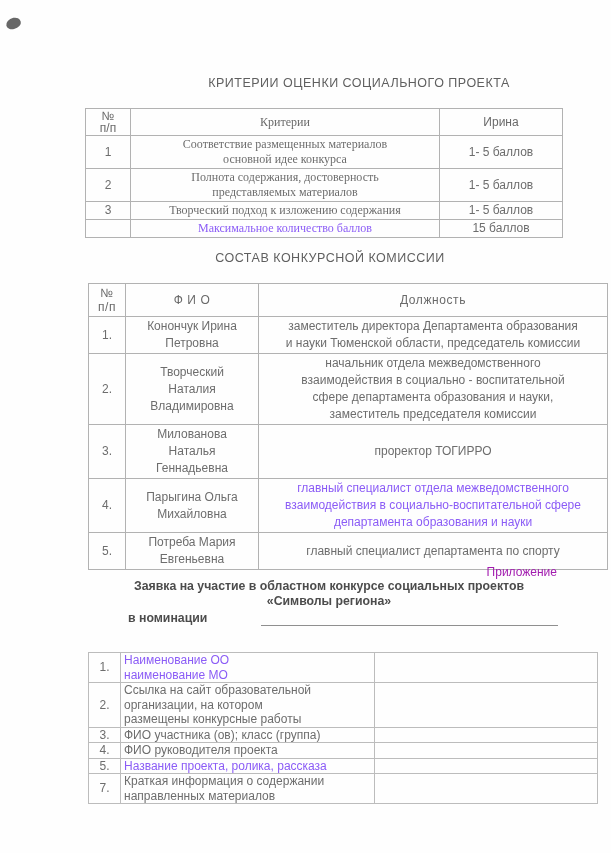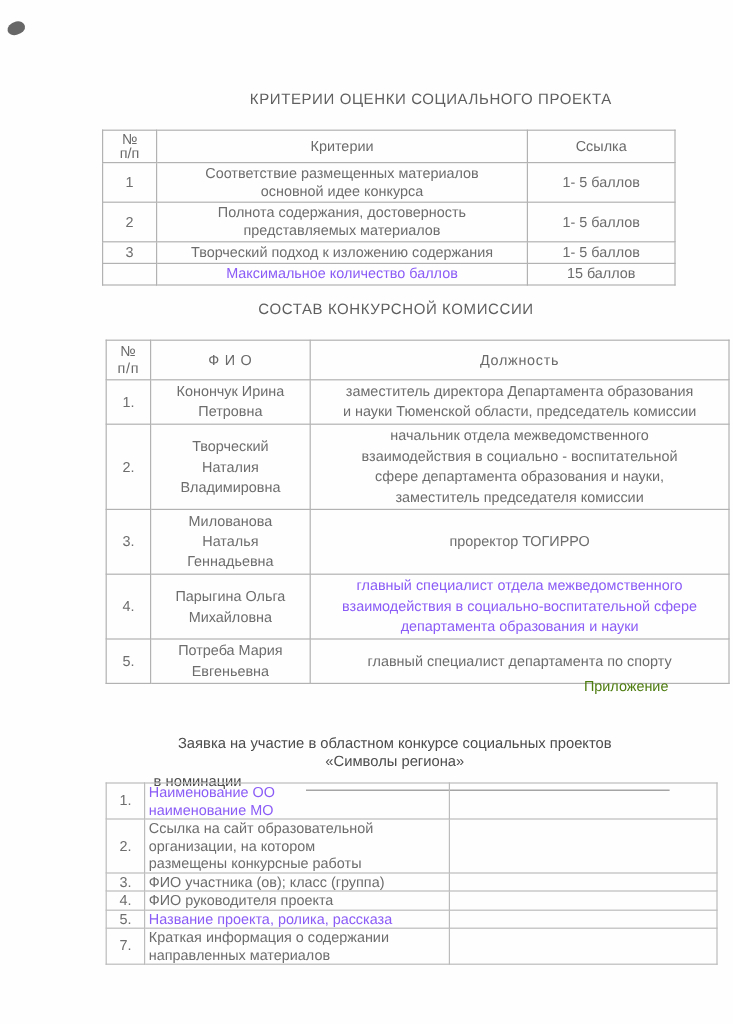--- a/index.html
+++ b/index.html
@@ -30,34 +30,34 @@
     font-weight:400; font-size:12px; overflow:hidden;
   }
   .pre { white-space:pre-line; }
   .center { text-align:center; }
   .light { color:#8b5cf6; }
 
   
   .tbl1 { top:108px; left:85px; width:462px; }
   .tbl1 th { line-height:12px; height:23px; text-align:center; padding:1px 2px; color:#6a6a6a; }
   .tbl1 td { line-height:14.8px; text-align:center; padding:1px 3px; }
-  .tbl1 .c1 { width:40px; } .tbl1 .c2 { width:304px; } .tbl1 .c3 { width:118px; }
+  .tbl1 .c1 { width:40px; } .tbl1 .c2 { width:304px;font-family:Liberation Serif, serif; } .tbl1 .c3 { width:118px; }
   .tbl1 .r2l { height:30px; } .tbl1 .r1l { height:13px; }
 
   
   .tbl2 { top:283px; left:88px; width:498px; }
   .tbl2 th { line-height:14px; height:30px; text-align:center; padding:1px 3px; color:#6a6a6a; letter-spacing:.6px; }
   .tbl2 td { line-height:17px; text-align:center; padding:1px 4px; }
   .tbl2 .c1 { width:30px; } .tbl2 .c2 { width:126px; } .tbl2 .c3 { width:342px;margin-left:10px; }
 
   
-  .annex { position:absolute; top:565px; left:0; width:557px; text-align:right; font-size:12px; color:#4d7c0f; }
-
-  
-  .s3h { position:absolute; top:612px; left:100px; width:458px; font-size:12.3px; font-weight:400; color:#4c4c4c; line-height:15px; }
+  .annex { position:absolute; top:565px; left:0; width:557px; text-align:right; font-size:12px; color:#a21caf; }
+
+  
+  .s3h { position:absolute; top:579px; left:100px; width:458px; font-size:12.3px; font-weight:700; color:#4c4c4c; line-height:15px; }
   .s3h .hl { text-align:center; }
   .nom-row { display:flex; align-items:flex-end; margin-top:2px; margin-left:28px;gap:44px; }
   .nom-label { white-space:nowrap; }
   .nom-line { flex:1 1 auto; margin-left:10px; border-bottom:1px solid #8f8f8f; height:13px; }
 
   
   .tbl3 { top:652px; left:88px; width:488px; }
   .tbl3 td { line-height:14.5px; padding:0 3px; border-color:#bcbcbc; }
   .tbl3 .c1 { width:25px; text-align:center; }
   .tbl3 .c2 { width:247px; text-align:left;margin-top:48px; }
@@ -72,21 +72,21 @@
   <div class="scan-mark"></div>
 
   <h1 class="sec-title t1">КРИТЕРИИ ОЦЕНКИ СОЦИАЛЬНОГО ПРОЕКТА</h1>
 
   <table class="tbl1">
     <tbody>
         <tr>
       <th class="c1 pre">№
 п/п</th>
       <th class="c2">Критерии</th>
-      <th class="c3">Ссылка</th>
+      <th class="c3">Ирина</th>
     </tr>
     <tr>
       <td class="c1 r2l">1</td>
       <td class="c2 pre">Соответствие размещенных материалов
 основной идее конкурса</td>
       <td class="c3">1- 5  баллов</td>
     </tr>
     <tr>
       <td class="c1 r2l">2</td>
       <td class="c2 pre">Полнота содержания, достоверность

